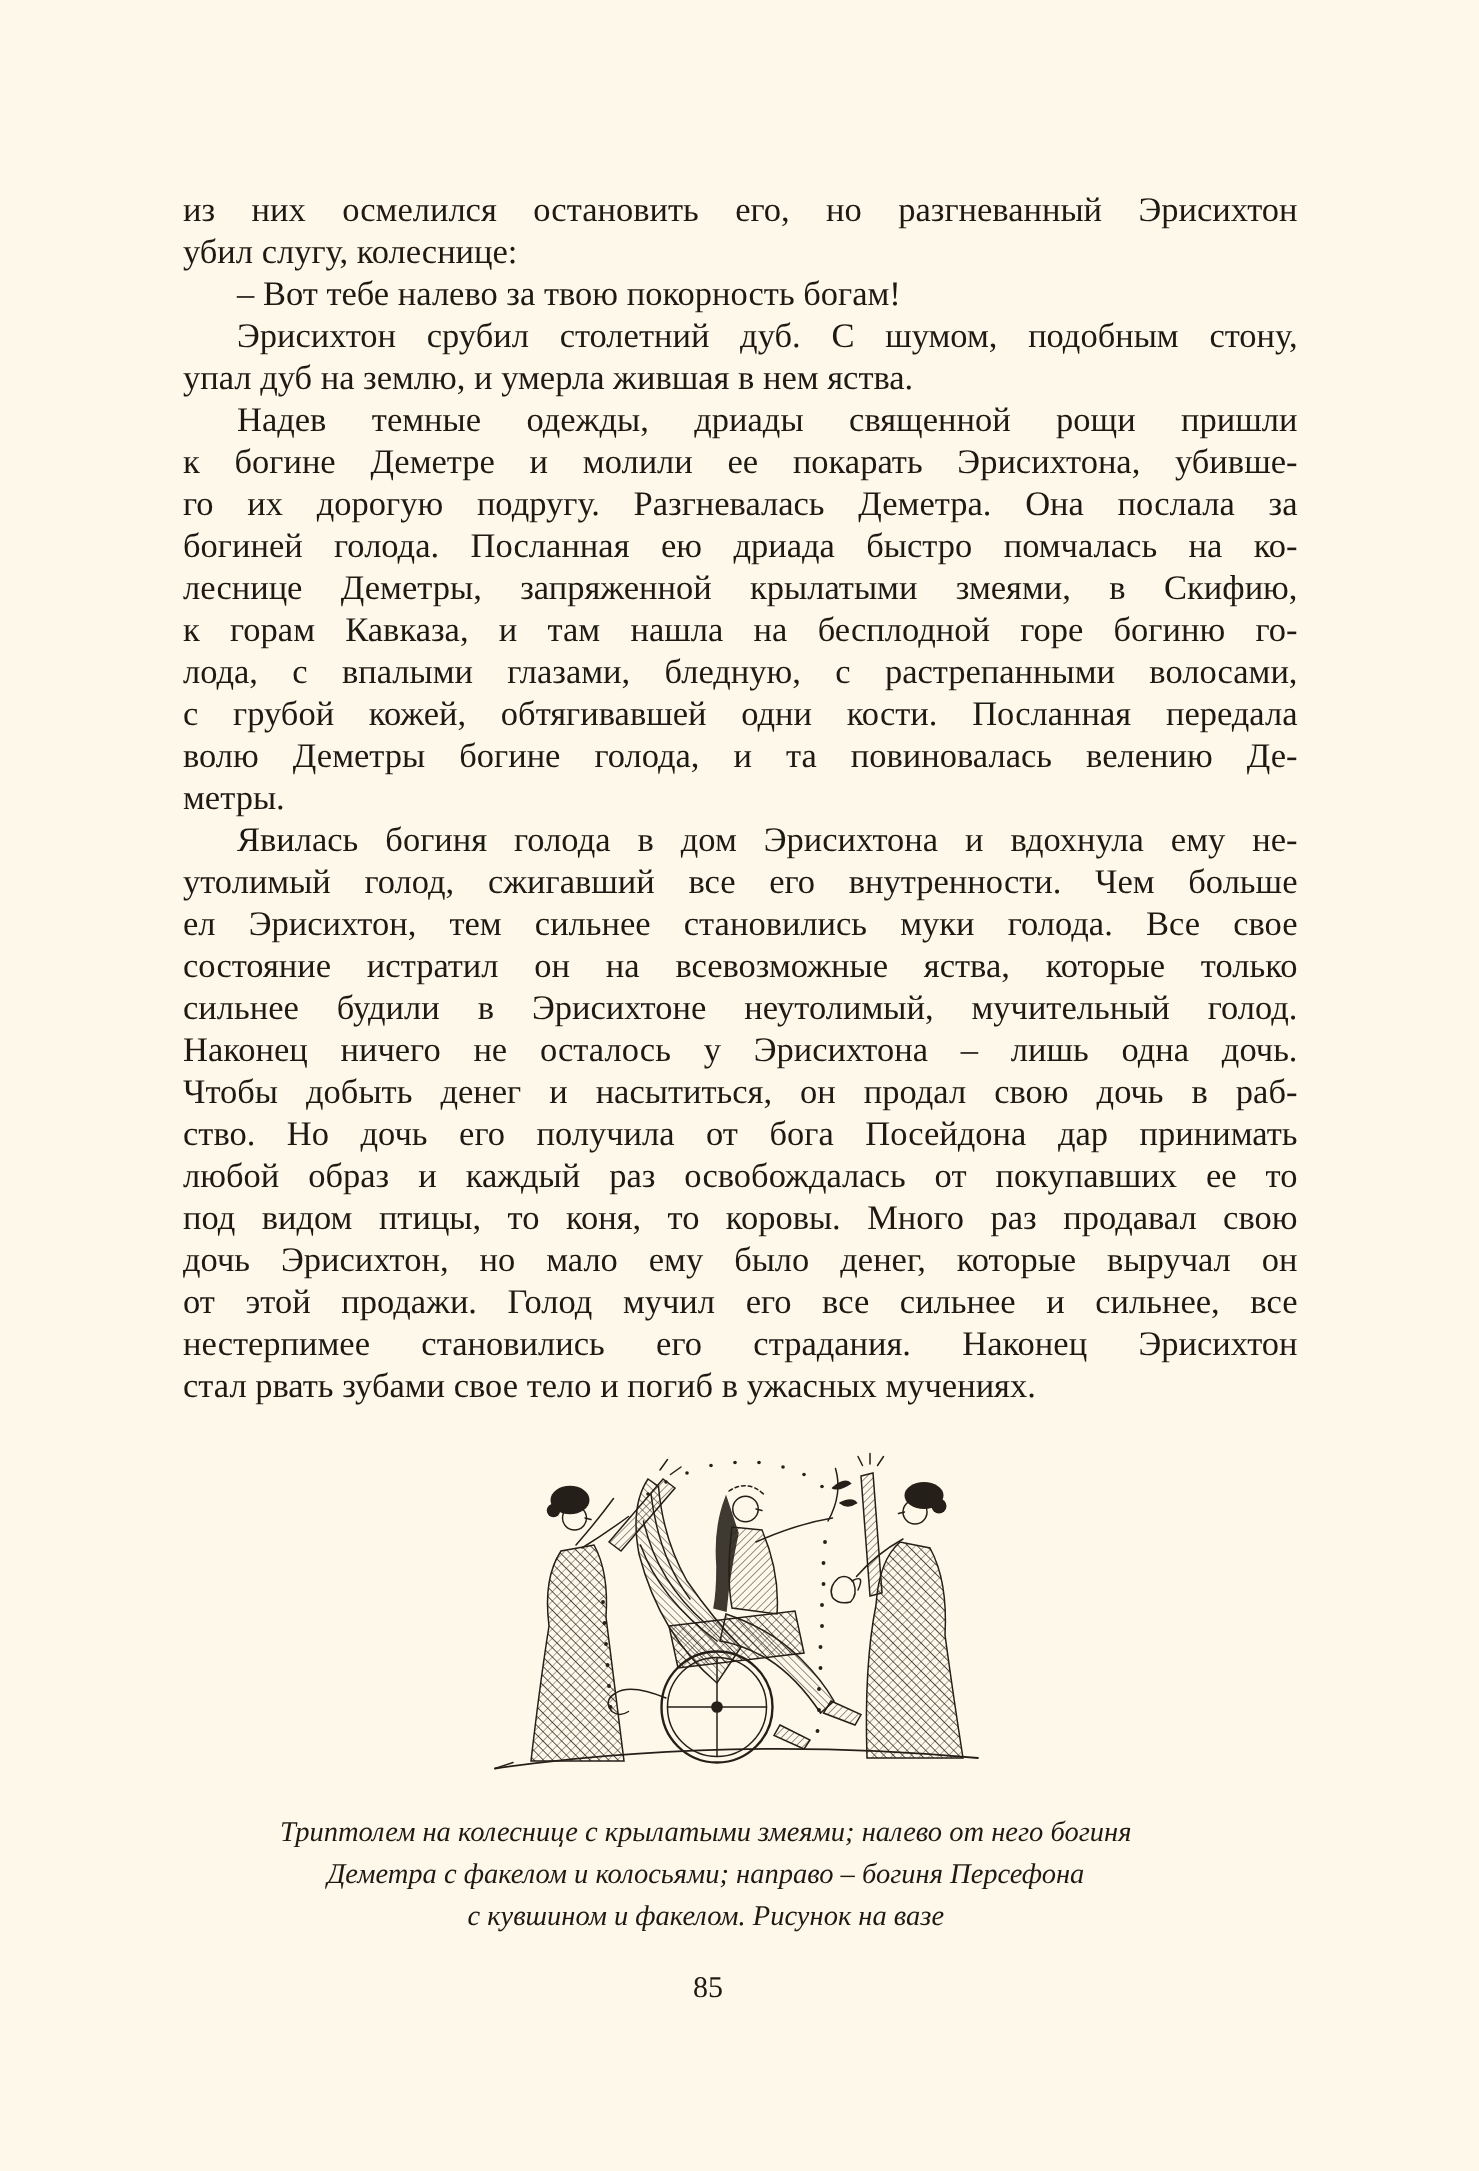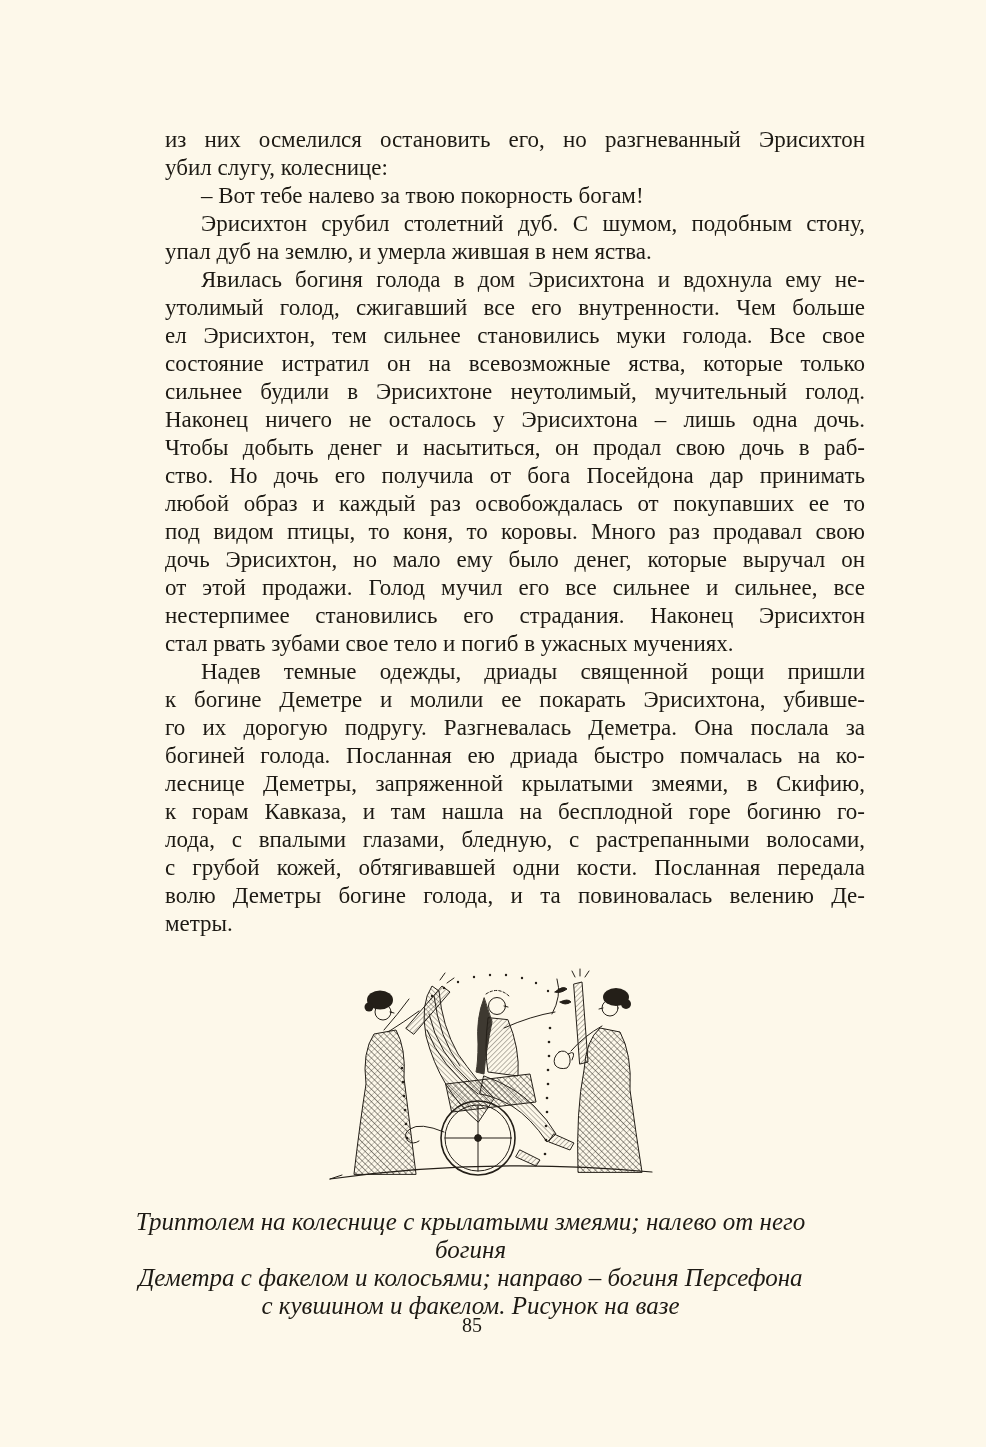--- a/index.html
+++ b/index.html
@@ -5,28 +5,28 @@
   html,body { margin:0; padding:0; background:#fdf8ea; }
   .page {
     position:relative; width:986px; height:1447px; background:#fdf8ea;
     font-family:"Liberation Serif","DejaVu Serif",serif; color:#1d1a14;
     overflow:hidden;
   }
   .text-block {
     position:absolute; left:122px; top:126px; width:743px;
     font-size:23px; line-height:28px;
   }
-  .line { height:28px;margin-left:43px; }
+  .line { height:28px; }
   .j { text-align:justify; text-align-last:justify; text-justify:inter-word; }
   .ind { text-indent:36px; }
   .figure { position:absolute; left:326px; top:966px; width:330px; height:220px; }
   .figure svg { display:block; }
   .caption {
     position:absolute; left:99px; top:1208px; width:743px;
-    text-align:center; font-style:italic; font-size:25px; line-height:28px;
+    text-align:center; font-style:italic; font-size:19px; line-height:28px;
   }
   .page-number {
     position:absolute; left:122px; top:1314px; width:700px;
     text-align:center; font-size:20px;
   }
 </style>
 </head>
 <body>
 
 <div class="page">
@@ -38,50 +38,50 @@
       <div class="line">убил слугу, колеснице:</div>
     </div>
 
     <div>
       <div class="line ind">– Вот тебе налево за твою покорность богам!</div>
     </div>
 
     <div>
       <div class="line j ind">Эрисихтон срубил столетний дуб. С шумом, подобным стону,</div>
       <div class="line">упал дуб на землю, и умерла жившая в нем яства.</div>
+    </div>
+
+    <div>
+      <div class="line j ind">Надев темные одежды, дриады священной рощи пришли</div>
+      <div class="line j">к богине Деметре и молили ее покарать Эрисихтона, убивше-</div>
+      <div class="line j">го их дорогую подругу. Разгневалась Деметра. Она послала за</div>
+      <div class="line j">богиней голода. Посланная ею дриада быстро помчалась на ко-</div>
+      <div class="line j">леснице Деметры, запряженной крылатыми змеями, в Скифию,</div>
+      <div class="line j">к горам Кавказа, и там нашла на бесплодной горе богиню го-</div>
+      <div class="line j">лода, с впалыми глазами, бледную, с растрепанными волосами,</div>
+      <div class="line j">с грубой кожей, обтягивавшей одни кости. Посланная передала</div>
+      <div class="line j">волю Деметры богине голода, и та повиновалась велению Де-</div>
+      <div class="line">метры.</div>
     </div>
 
     <div>
       <div class="line j ind">Явилась богиня голода в дом Эрисихтона и вдохнула ему не-</div>
       <div class="line j">утолимый голод, сжигавший все его внутренности. Чем больше</div>
       <div class="line j">ел Эрисихтон, тем сильнее становились муки голода. Все свое</div>
       <div class="line j">состояние истратил он на всевозможные яства, которые только</div>
       <div class="line j">сильнее будили в Эрисихтоне неутолимый, мучительный голод.</div>
       <div class="line j">Наконец ничего не осталось у Эрисихтона – лишь одна дочь.</div>
       <div class="line j">Чтобы добыть денег и насытиться, он продал свою дочь в раб-</div>
       <div class="line j">ство. Но дочь его получила от бога Посейдона дар принимать</div>
       <div class="line j">любой образ и каждый раз освобождалась от покупавших ее то</div>
       <div class="line j">под видом птицы, то коня, то коровы. Много раз продавал свою</div>
       <div class="line j">дочь Эрисихтон, но мало ему было денег, которые выручал он</div>
       <div class="line j">от этой продажи. Голод мучил его все сильнее и сильнее, все</div>
       <div class="line j">нестерпимее становились его страдания. Наконец Эрисихтон</div>
       <div class="line">стал рвать зубами свое тело и погиб в ужасных мучениях.</div>
-    </div>
-
-    <div>
-      <div class="line j ind">Надев темные одежды, дриады священной рощи пришли</div>
-      <div class="line j">к богине Деметре и молили ее покарать Эрисихтона, убивше-</div>
-      <div class="line j">го их дорогую подругу. Разгневалась Деметра. Она послала за</div>
-      <div class="line j">богиней голода. Посланная ею дриада быстро помчалась на ко-</div>
-      <div class="line j">леснице Деметры, запряженной крылатыми змеями, в Скифию,</div>
-      <div class="line j">к горам Кавказа, и там нашла на бесплодной горе богиню го-</div>
-      <div class="line j">лода, с впалыми глазами, бледную, с растрепанными волосами,</div>
-      <div class="line j">с грубой кожей, обтягивавшей одни кости. Посланная передала</div>
-      <div class="line j">волю Деметры богине голода, и та повиновалась велению Де-</div>
-      <div class="line">метры.</div>
     </div>
 
   </div>
 
   <div class="figure">
     <svg viewBox="0 0 330 218" width="330" height="218" xmlns="http://www.w3.org/2000/svg" stroke="#241f18" fill="none" stroke-width="1" stroke-linecap="round">
       <defs>
         <pattern id="h1" width="3.6" height="3.6" patternUnits="userSpaceOnUse" patternTransform="rotate(45)">
           <line x1="0" y1="0" x2="0" y2="3.6" stroke="#241f18" stroke-width="0.65"></line>
         </pattern>

